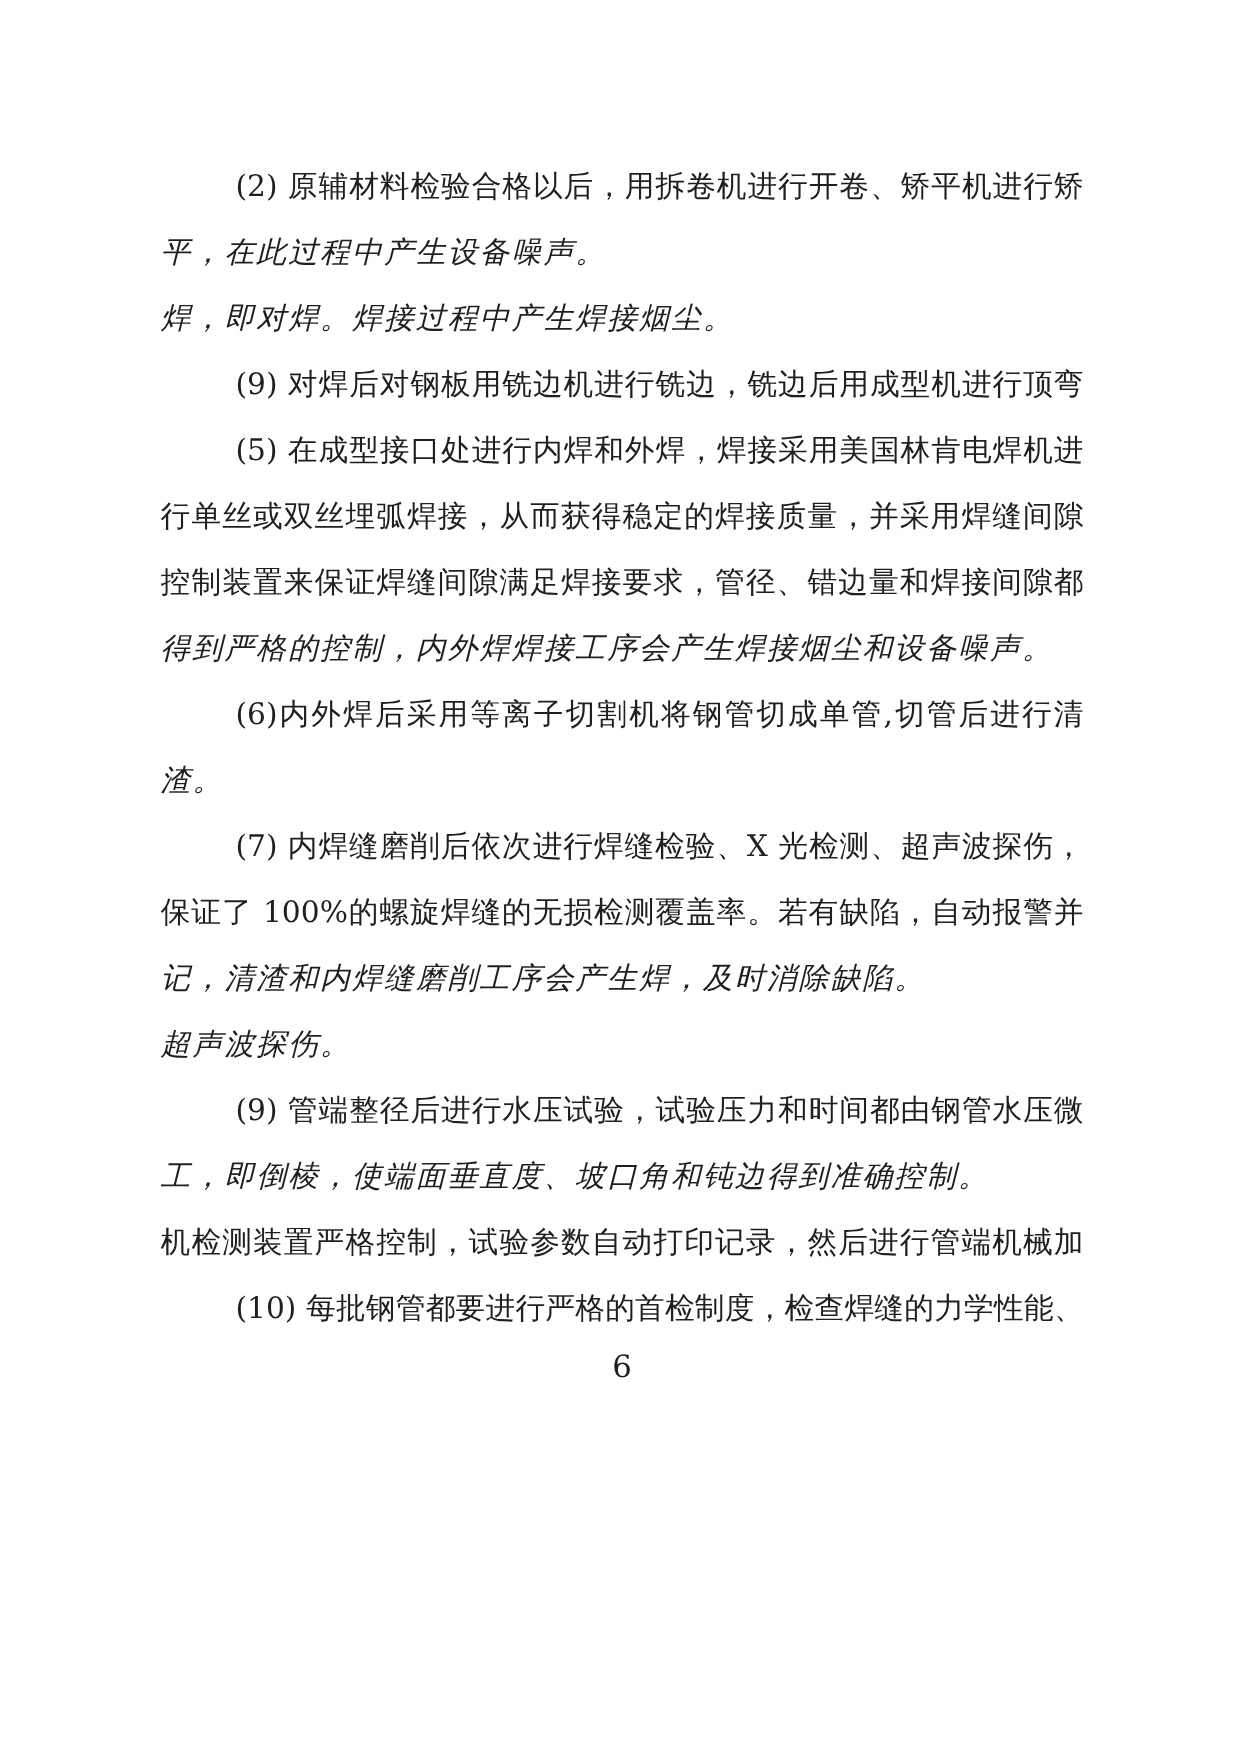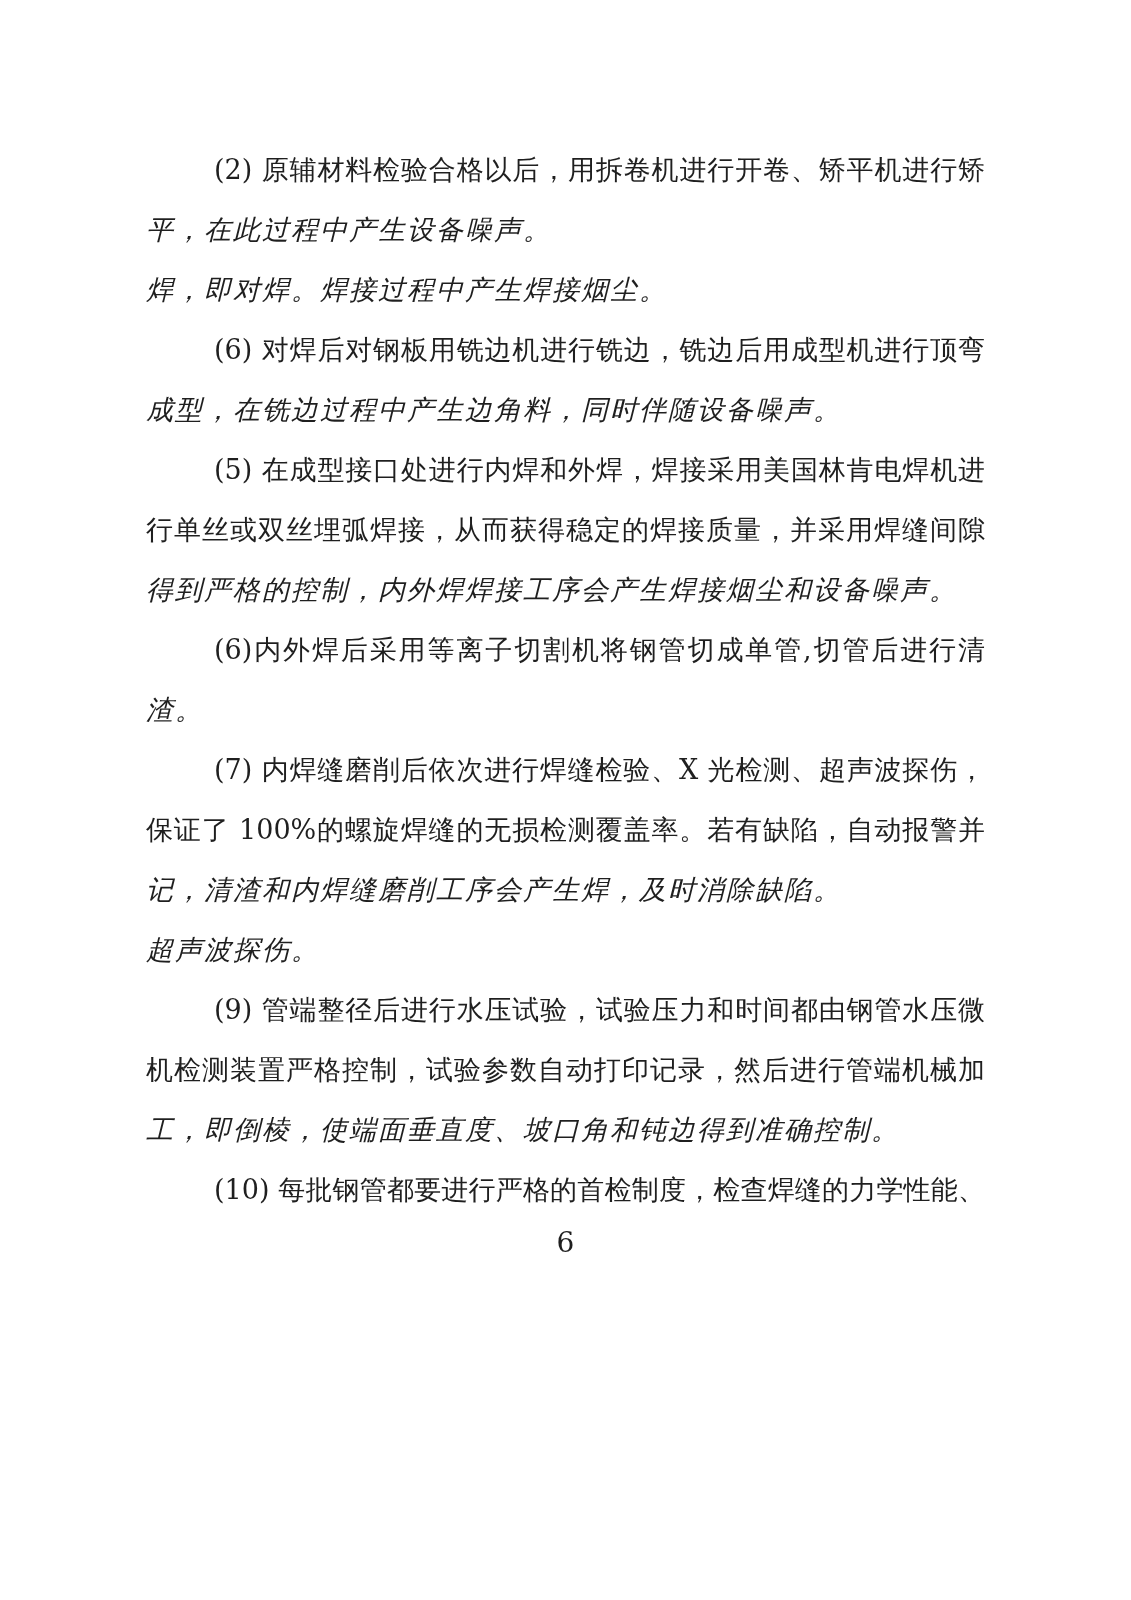--- a/index.html
+++ b/index.html
@@ -56,38 +56,38 @@
 <body>
 
 <div class="page">
   <div class="doc-body">
 
     <div class="line first fill">(2) 原辅材料检验合格以后，用拆卷机进行开卷、矫平机进行矫</div>
     <div class="line end">平，在此过程中产生设备噪声。</div>
 
     <div class="line end">焊，即对焊。焊接过程中产生焊接烟尘。</div>
 
-    <div class="line first fill">(6) 对焊后对钢板用铣边机进行铣边，铣边后用成型机进行顶弯</div>
-    <div class="line end">成型，在铣边过程中产生边角料，同时伴随设备噪声。</div>
+    <div class="line first fill">(9) 对焊后对钢板用铣边机进行铣边，铣边后用成型机进行顶弯</div>
 
     <div class="line first fill">(5) 在成型接口处进行内焊和外焊，焊接采用美国林肯电焊机进</div>
     <div class="line fill">行单丝或双丝埋弧焊接，从而获得稳定的焊接质量，并采用焊缝间隙</div>
+    <div class="line fill">控制装置来保证焊缝间隙满足焊接要求，管径、错边量和焊接间隙都</div>
     <div class="line end">得到严格的控制，内外焊焊接工序会产生焊接烟尘和设备噪声。</div>
 
     <div class="line first fill">(6)内外焊后采用等离子切割机将钢管切成单管,切管后进行清渣、</div>
     <div class="line end">渣。</div>
 
     <div class="line first fill">(7) 内焊缝磨削后依次进行焊缝检验、X 光检测、超声波探伤，</div>
     <div class="line fill">保证了 100%的螺旋焊缝的无损检测覆盖率。若有缺陷，自动报警并标</div>
     <div class="line end">记，清渣和内焊缝磨削工序会产生焊，及时消除缺陷。</div>
 
     <div class="line end">超声波探伤。</div>
 
     <div class="line first fill">(9) 管端整径后进行水压试验，试验压力和时间都由钢管水压微</div>
+    <div class="line end">工，即倒棱，使端面垂直度、坡口角和钝边得到准确控制。</div>
     <div class="line fill">机检测装置严格控制，试验参数自动打印记录，然后进行管端机械加</div>
-    <div class="line end">工，即倒棱，使端面垂直度、坡口角和钝边得到准确控制。</div>
 
     <div class="line first fill">(10) 每批钢管都要进行严格的首检制度，检查焊缝的力学性能、</div>
 
   </div>
 
   <div class="footer">6</div>
 </div>
 
 </body></html>

